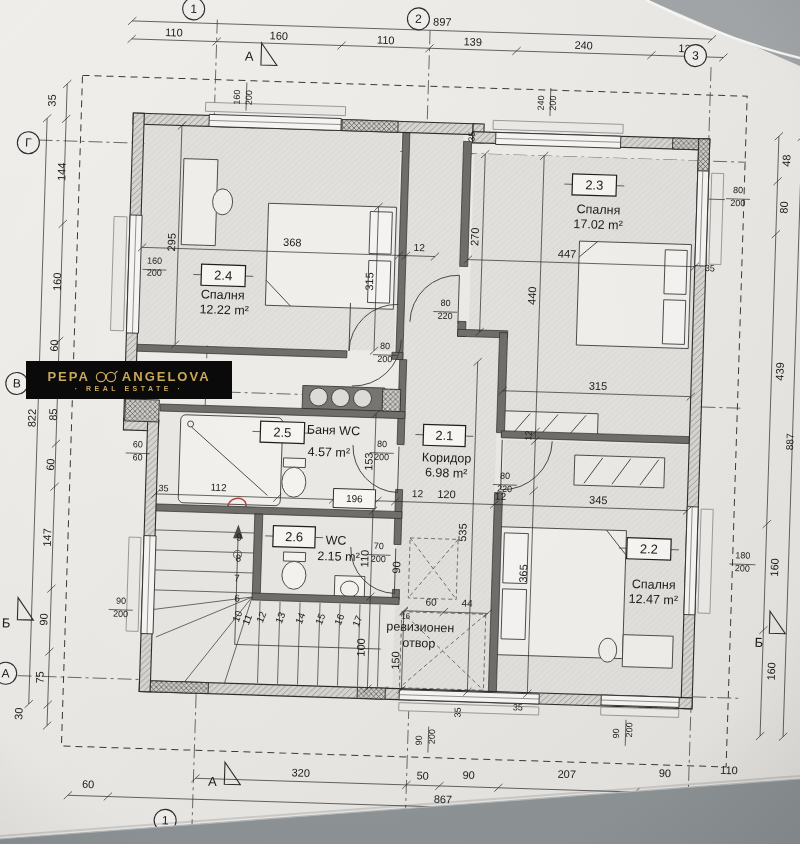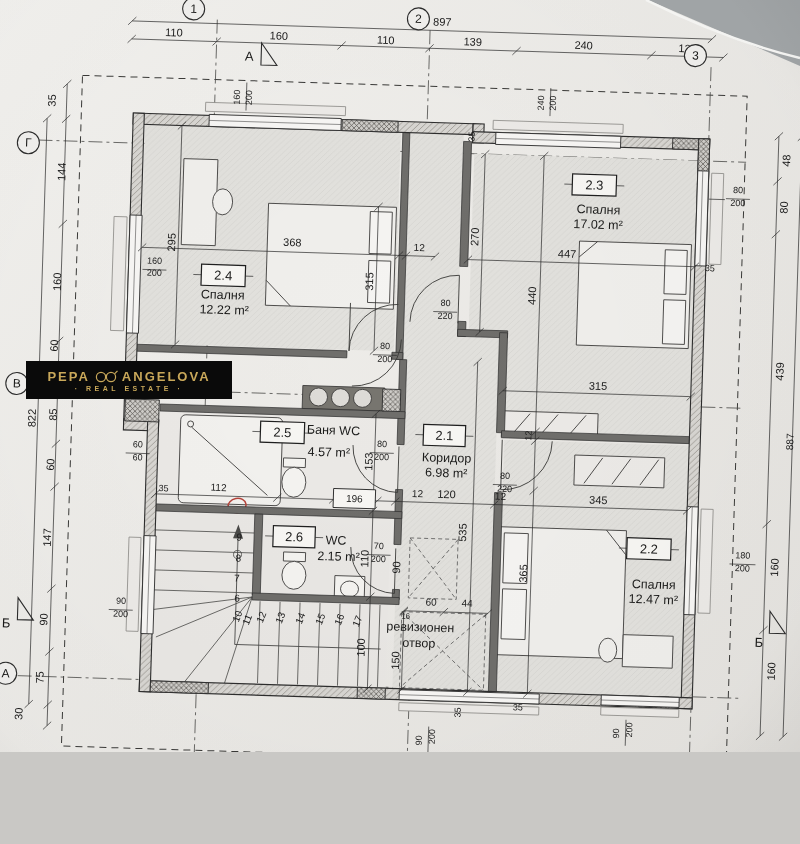--- a/index.html
+++ b/index.html
@@ -1,16 +1,16 @@
 <!DOCTYPE html>
 <html><head>
 <meta charset="utf-8">
 <style>
   html,body{margin:0;padding:0;background:#c9c8c5;}
-  .stage{position:relative;width:800px;height:752px;overflow:hidden;background:#86efac;
+  .stage{position:relative;width:800px;height:844px;overflow:hidden;background:#86efac;
          font-family:"Liberation Sans",sans-serif;}
   svg text{font-family:"Liberation Sans",sans-serif;fill:#1b1b1a;}
   .dim{fill:#1c1c1c;}
   .room-num{font-size:13px;}
   .room-name{font-size:12.5px;}
   .room-area{font-size:12.5px;}
   .bubble-txt{font-size:12px;}
   .marker-txt{font-size:13px;}
   .anno{font-size:12.5px;}
   .tag{font-size:10px;}

